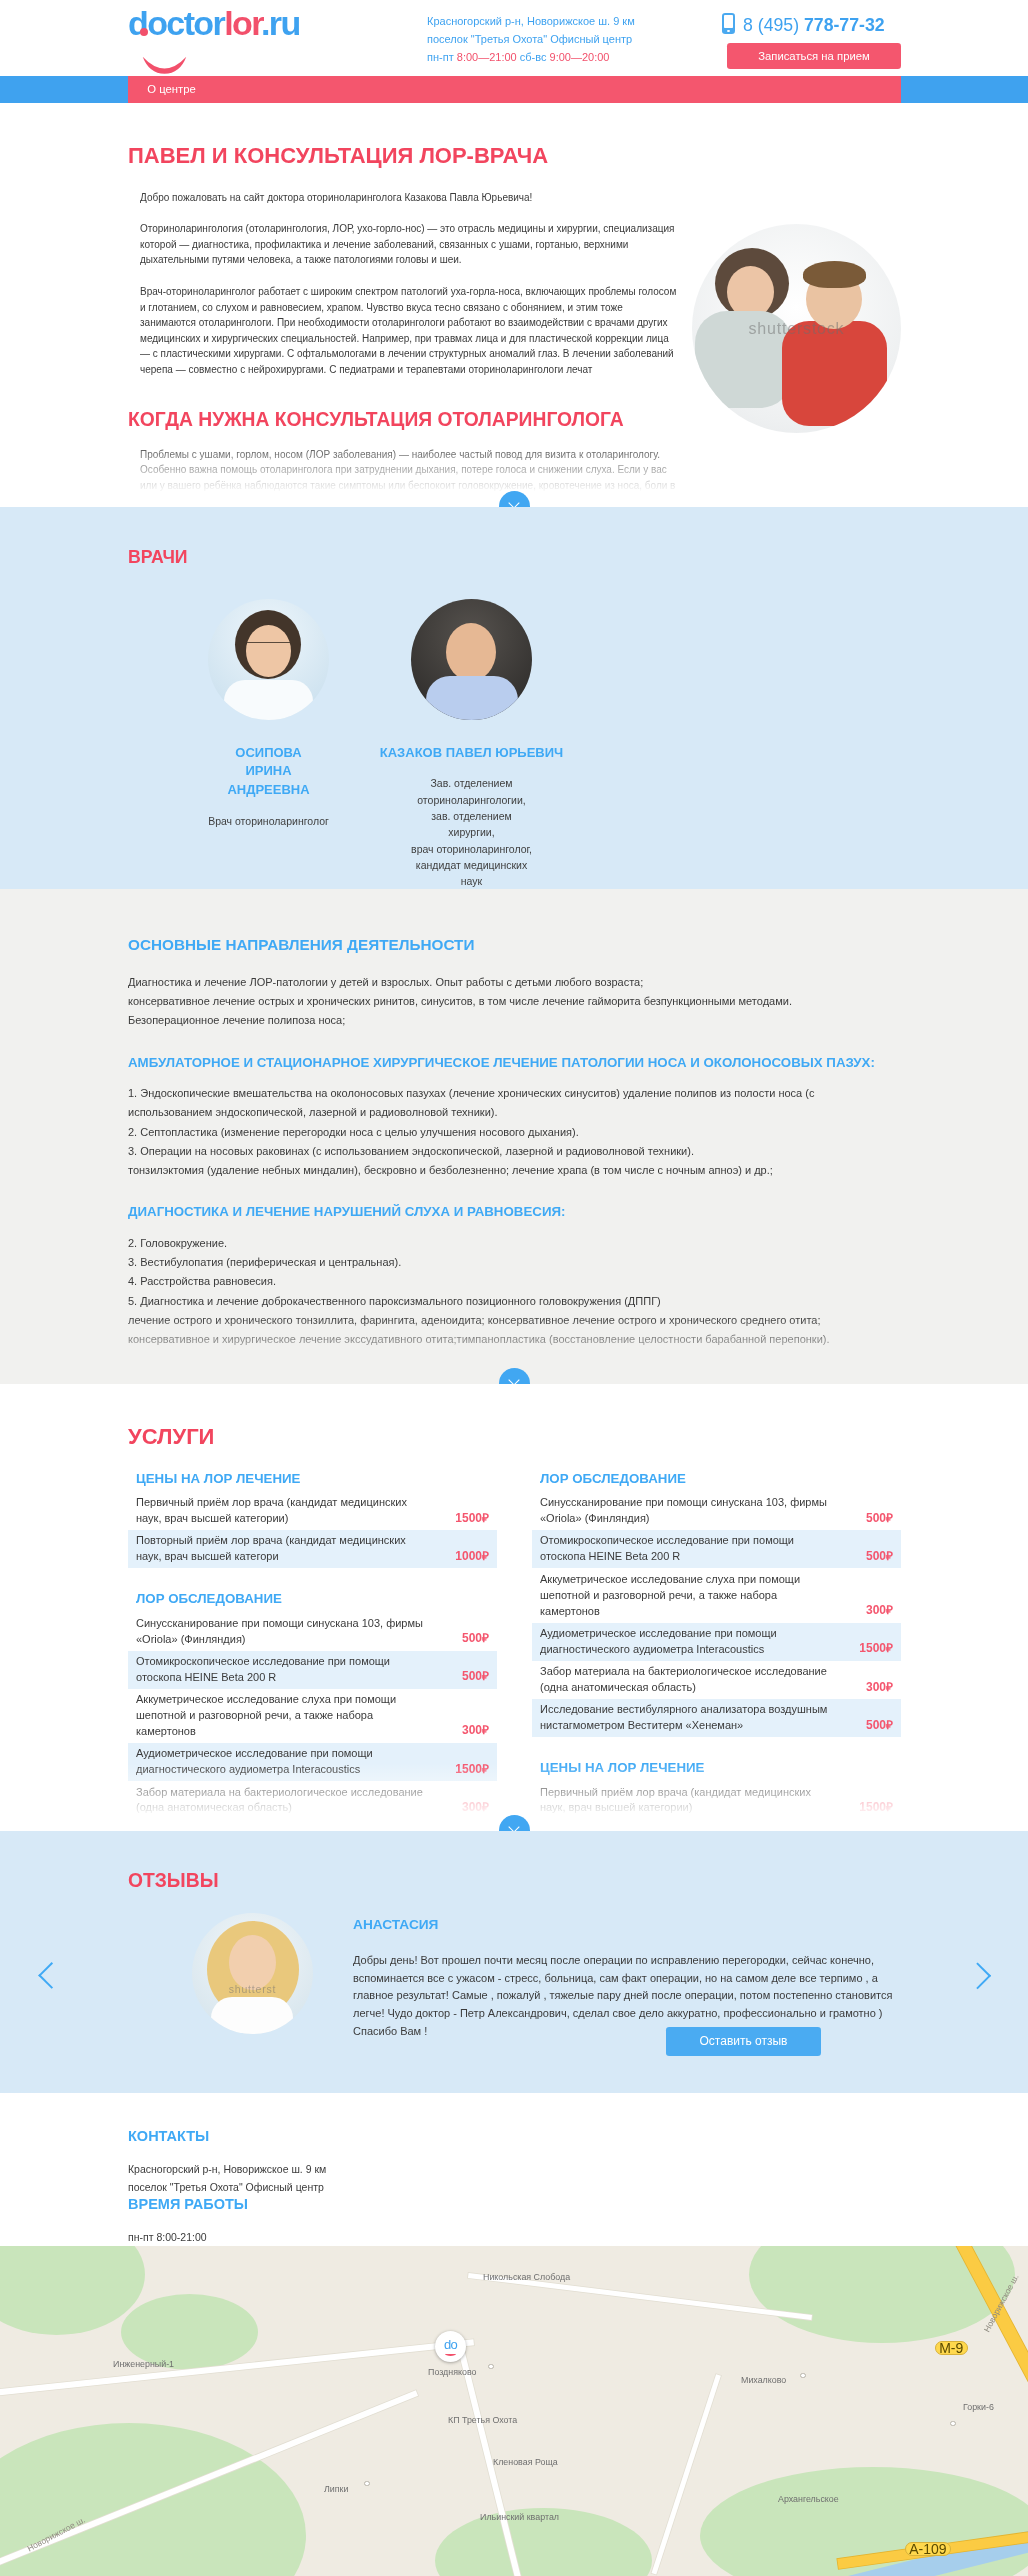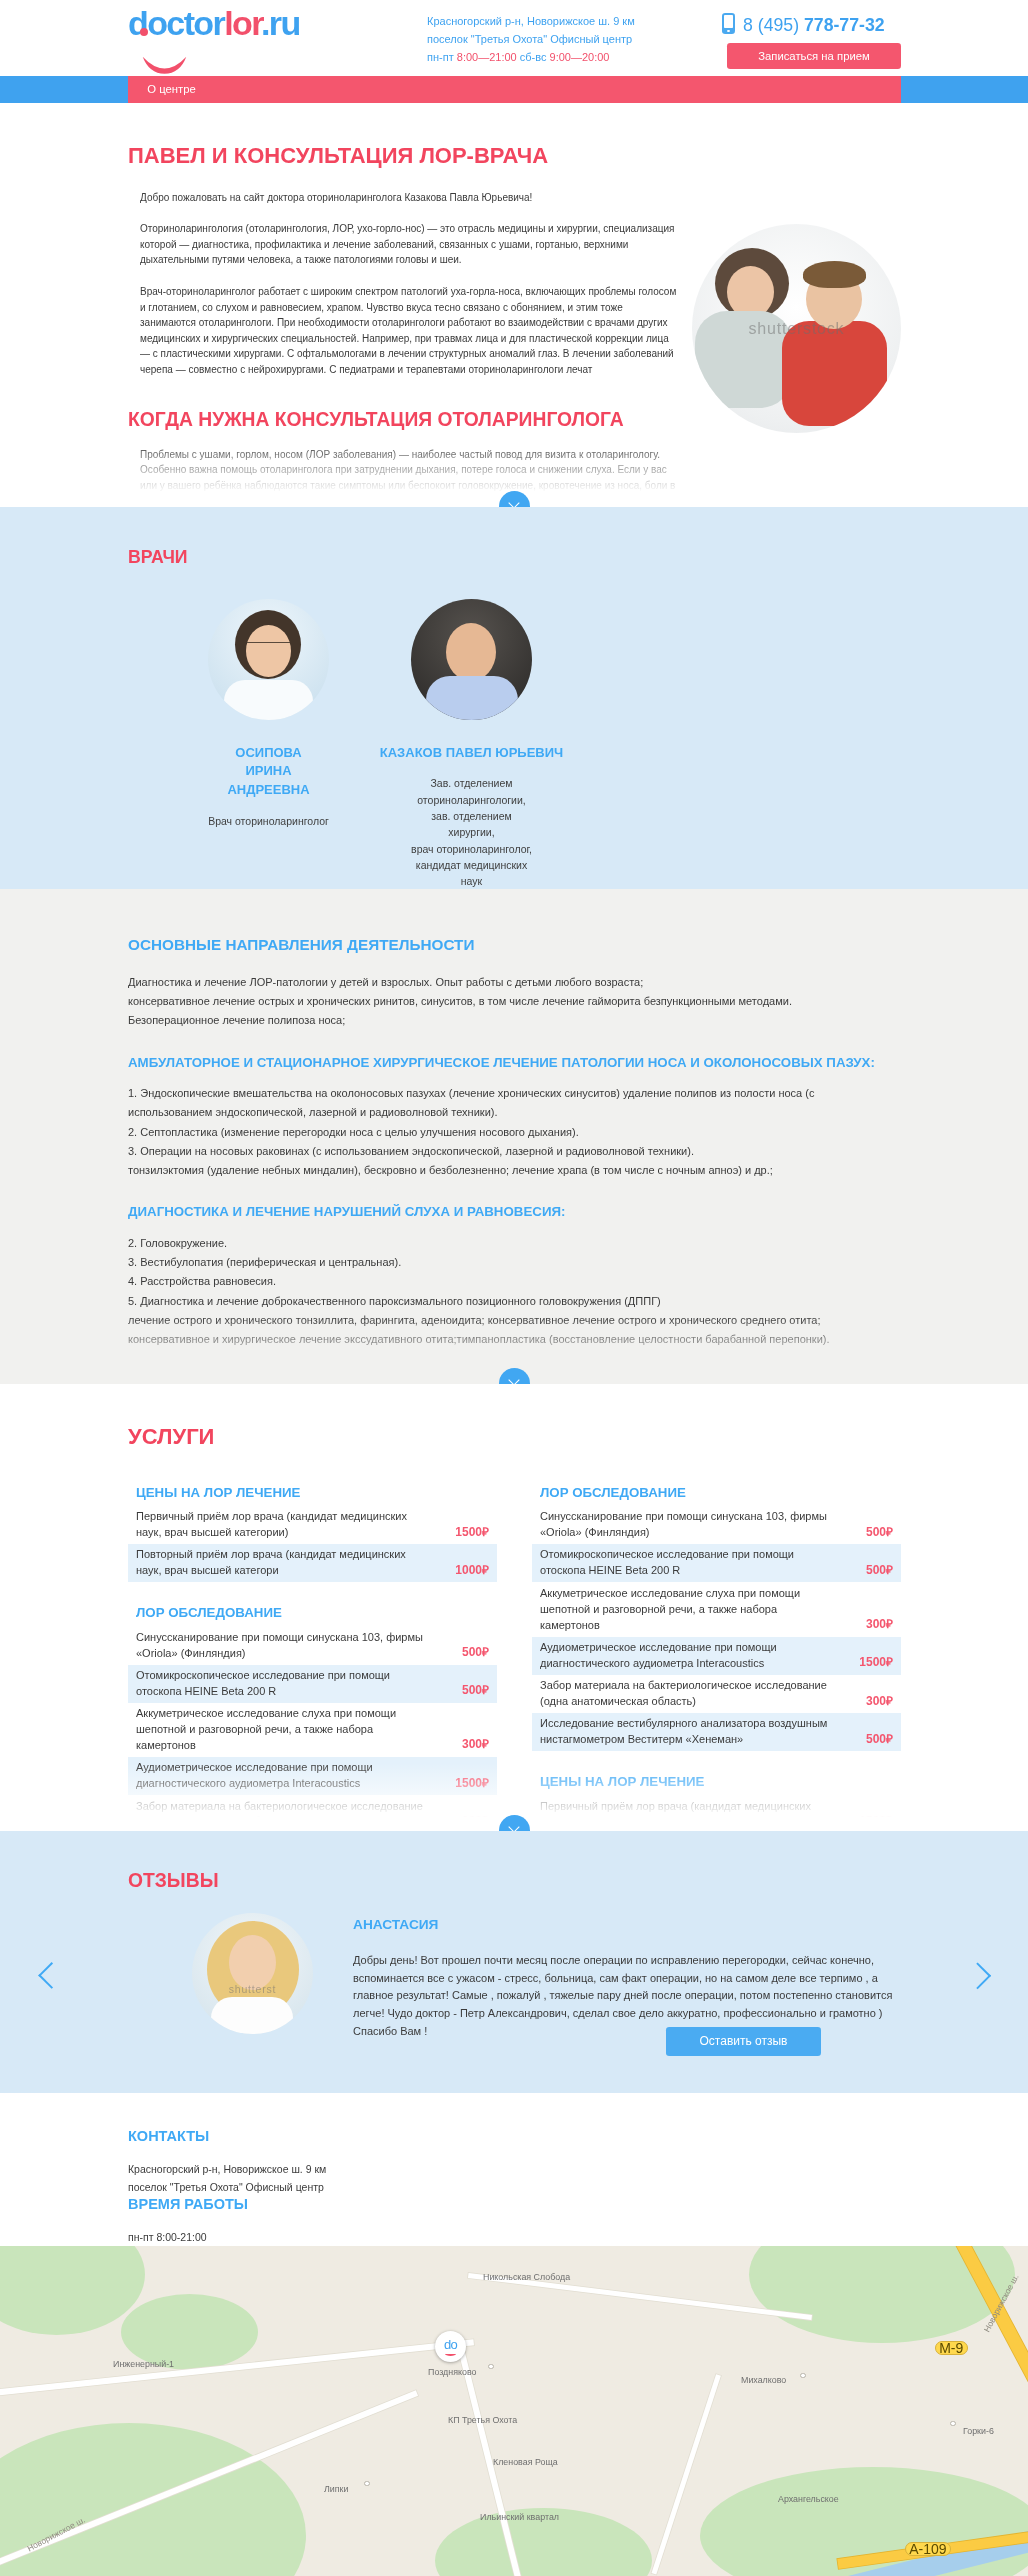--- a/index.html
+++ b/index.html
@@ -85,21 +85,21 @@
   .doc-name { color:#3FA9F5; font-weight:bold; font-size:13px; line-height:1.45; margin-bottom:13px; }
   .doc-desc { font-size:10.5px; line-height:1.55; color:#3f3f3f; }
 
   
   .h2-main-dir { font-size:15.3px; margin:47px 0 19.3px; }
   .h3-dir { font-size:13.3px; margin:24px 0 14.5px; }
   .dir-text, .list-line { font-size:11px; line-height:1.75; }
 
   
   .h1-services { font-size:21px; margin:37px 0 0; }
-  .svc-cols { display:flex; margin-top:35px; }
+  .svc-cols { display:flex; margin-top:21px; }
   .svc-col { width:369px; }
   .svc-col + .svc-col { margin-left:35px; }
   .price-table + .price-table { margin-top:22.5px; }
   .pt-title { color:#3FA9F5; font-weight:bold; font-size:13.3px; margin:0 0 6.4px; padding-left:8px; }
   .pt-row { display:flex; justify-content:space-between; align-items:flex-end; padding:3.2px 8px; font-size:11px; line-height:1.45; }
   .pt-row.hl { background:#E4F1FB; }
   .pt-name { width:294px; }
   .pt-price { color:#F4566E; font-weight:bold; font-size:12px; white-space:nowrap; }
 
   
@@ -423,21 +423,21 @@
   <div>
       <span class="map-label town" style="left: 483px; top: 26px;">Никольская Слобода</span>
       <span class="map-label town" style="left: 113px; top: 113px;">Инженерный-1</span>
       <span class="map-label town" style="left: 428px; top: 121px;">Поздняково</span>
       <span class="map-label town" style="left: 741px; top: 129px;">Михалково</span>
       <span class="map-label town" style="left: 448px; top: 169px;">КП Третья Охота</span>
       <span class="map-label town" style="left: 493px; top: 211px;">Кленовая Роща</span>
       <span class="map-label town" style="left: 324px; top: 238px;">Липки</span>
       <span class="map-label town" style="left: 480px; top: 266px;">Ильинский квартал</span>
       <span class="map-label town" style="left: 778px; top: 248px;">Архангельское</span>
-      <span class="map-label town" style="left: 963px; top: 180px; text-align: center;">Горки-6</span>
+      <span class="map-label town" style="left: 963px; top: 156px; text-align: center;">Горки-6</span>
       <span class="map-label road" style="left: 969px; top: 52px; transform: rotate(-62deg);">Новорижское ш.</span>
       <span class="map-label road" style="left: 24px; top: 283px; transform: rotate(-28deg);">Новорижское ш.</span>
       <span class="map-label badge" style="left: 935px; top: 95px;">М-9</span>
       <span class="map-label badge" style="left: 905px; top: 296px;">А-109</span>
     </div>
   <div>
       <span class="map-dot" style="left: 488px; top: 118px;"></span>
       <span class="map-dot" style="left: 800px; top: 127px;"></span>
       <span class="map-dot" style="left: 364px; top: 235px;"></span>
       <span class="map-dot" style="left: 950px; top: 175px;"></span>

